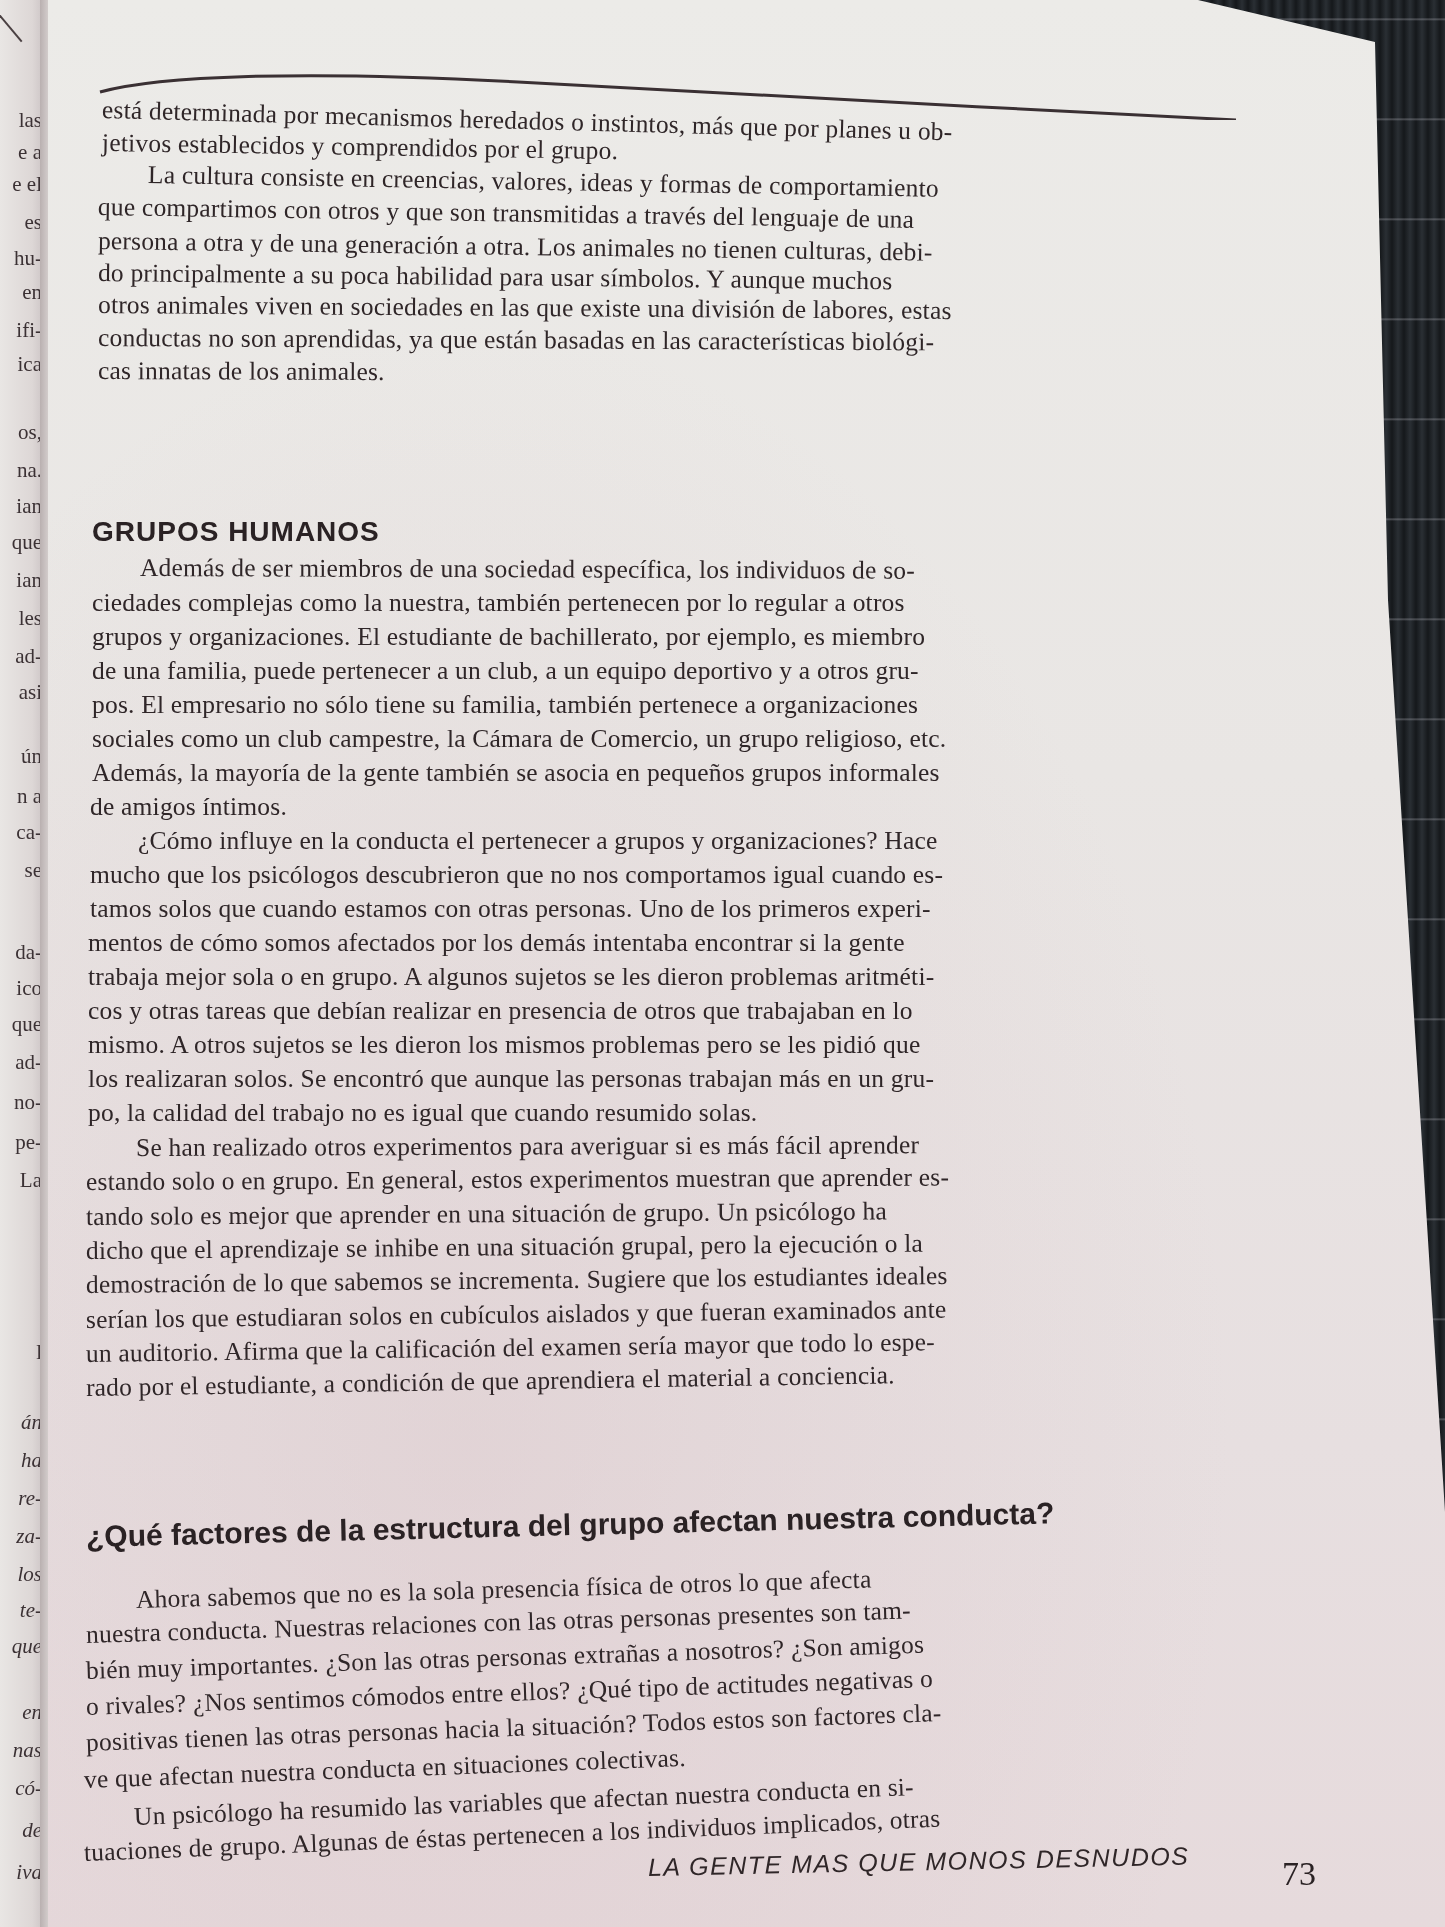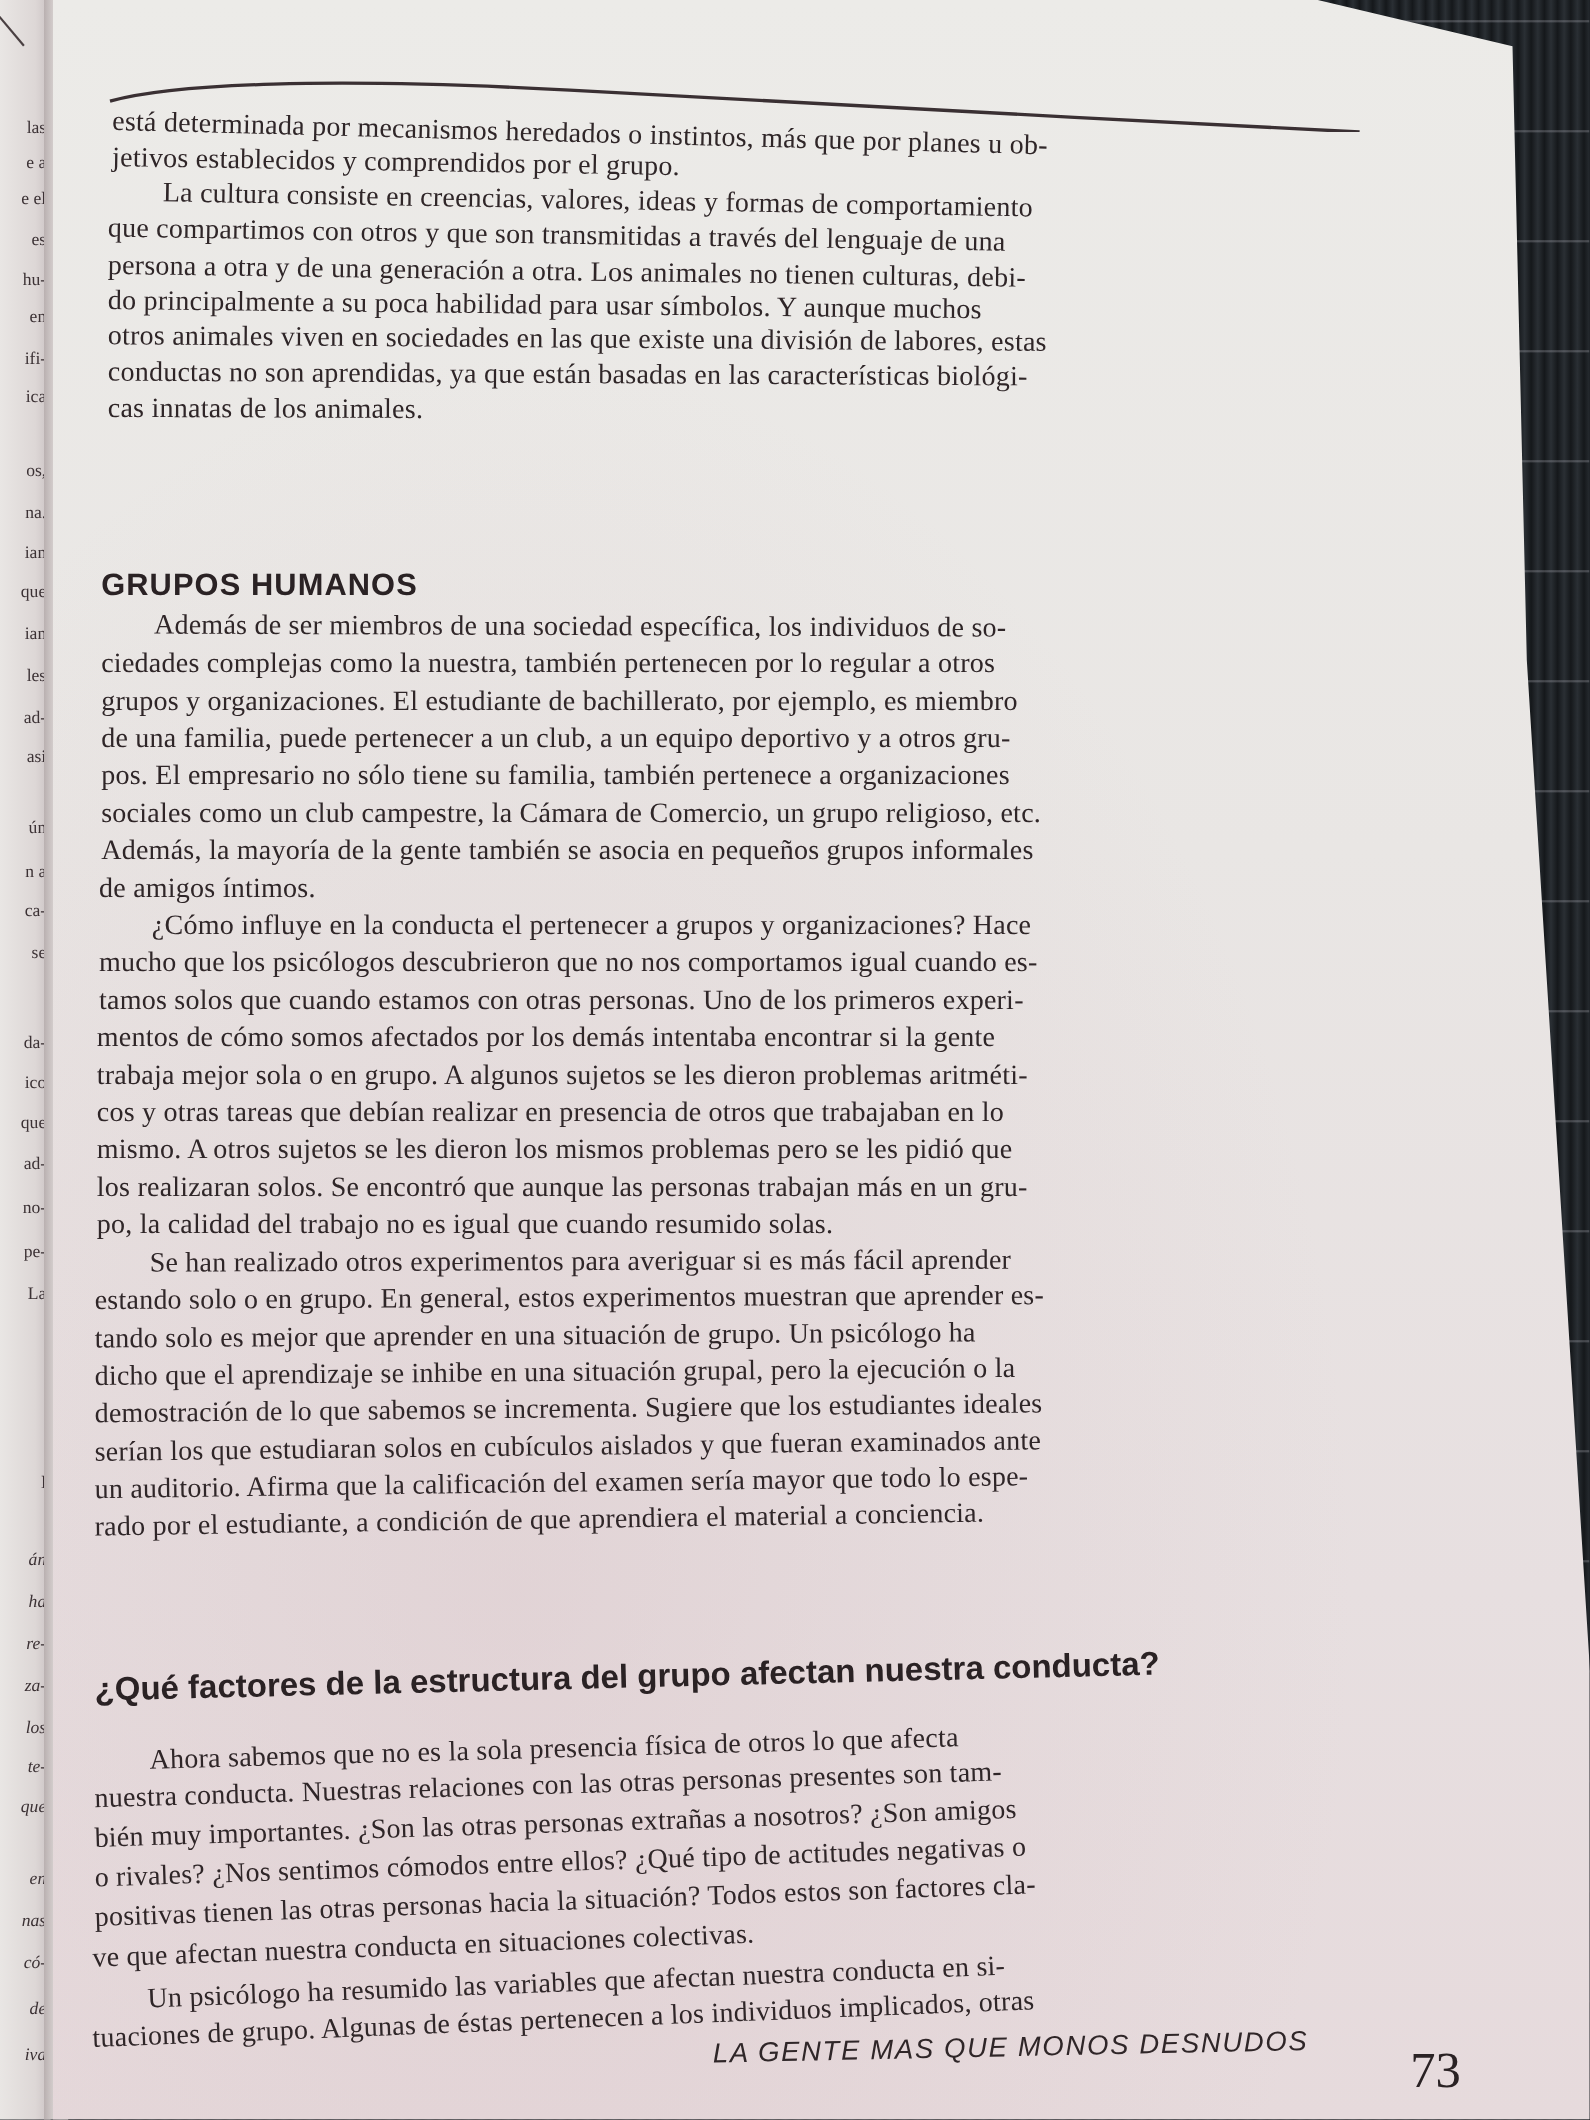--- a/index.html
+++ b/index.html
@@ -15,21 +15,21 @@
       repeating-linear-gradient(180deg, rgba(255,255,255,0.0) 0px, rgba(255,255,255,0.0) 18px, rgba(200,200,210,0.35) 19px, rgba(255,255,255,0.0) 21px, rgba(255,255,255,0.0) 100px),
       repeating-linear-gradient(90deg, #15181b 0px, #2a2f34 6px, #15181b 12px);
   }
   
   .prev-page {
     position: absolute; left: 0; top: 0; width: 46px; height: 1927px;
     background: linear-gradient(90deg, #e9e6e4 0%, #ddd7d6 70%, #c9c1c2 100%);
     overflow: hidden;
   }
   .prev-page .frag {
-    position: absolute; font-size: 16px; color: #3b3134; white-space: nowrap;
+    position: absolute; font-size: 21px; color: #3b3134; white-space: nowrap;
   }
   .prev-page .diag {
     position: absolute; left: -4px; top: 10px; width: 40px; height: 2px;
     background: #4a4042; transform: rotate(50deg); transform-origin: left center;
   }
   
   .gutter {
     position: absolute; left: 40px; top: 0; width: 22px; height: 1927px;
     background: linear-gradient(90deg, #b9b0b0 0%, #d8d2d1 45%, #e6e2e0 100%);
   }
@@ -56,21 +56,21 @@
     transform-origin: left center;
   }
   .h-caps { font-size: 28px; font-weight: bold; letter-spacing: 1px; }
   .h-q { font-size: 30px; font-weight: bold; }
   .footer-title {
     position: absolute; left: 648px; top: 1853px; font-size: 25px; font-style: italic;
     font-family: "Liberation Sans", "DejaVu Sans", sans-serif; color: #2f2628;
     letter-spacing: 1.5px; transform: rotate(-1.2deg); transform-origin: left center;
   }
   .page-number {
-    position: absolute; left: 1282px; top: 1855px; font-size: 46px; color: #2a2224;
+    position: absolute; left: 1282px; top: 1855px; font-size: 34px; color: #2a2224;
   }
 </style>
 </head>
 <body>
 
 <div class="bg-texture"></div>
 
 <div class="prev-page">
   <div class="diag"></div>
   <div id="prev-frags">

